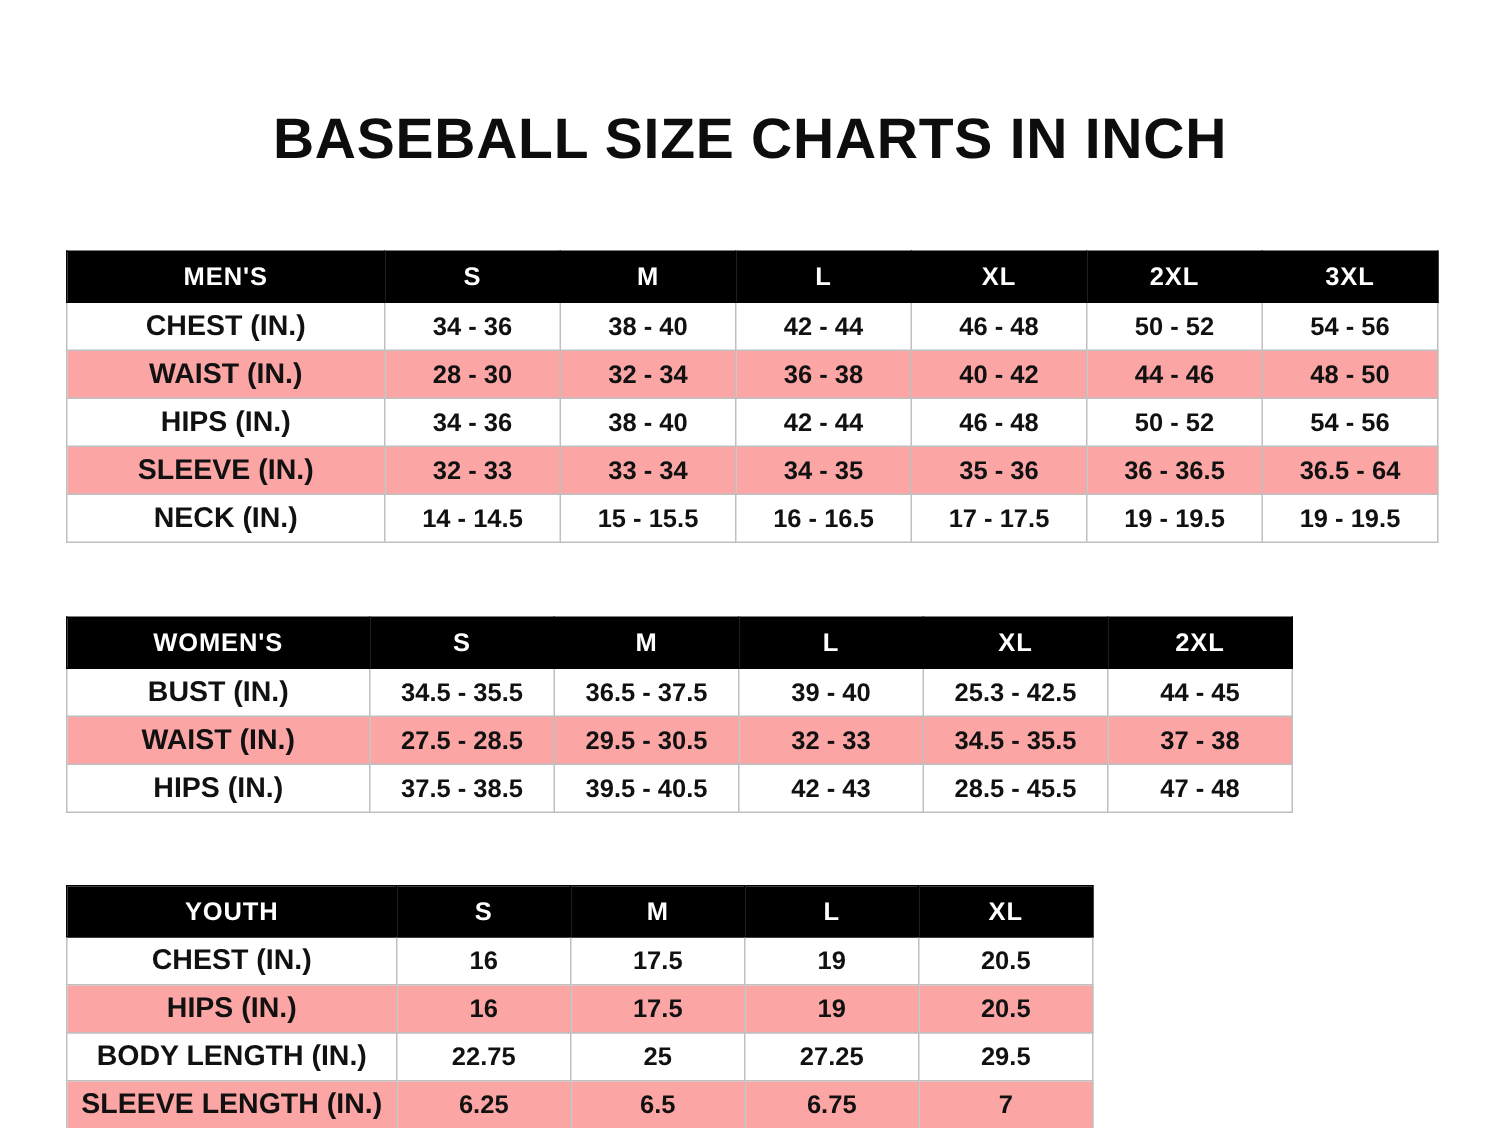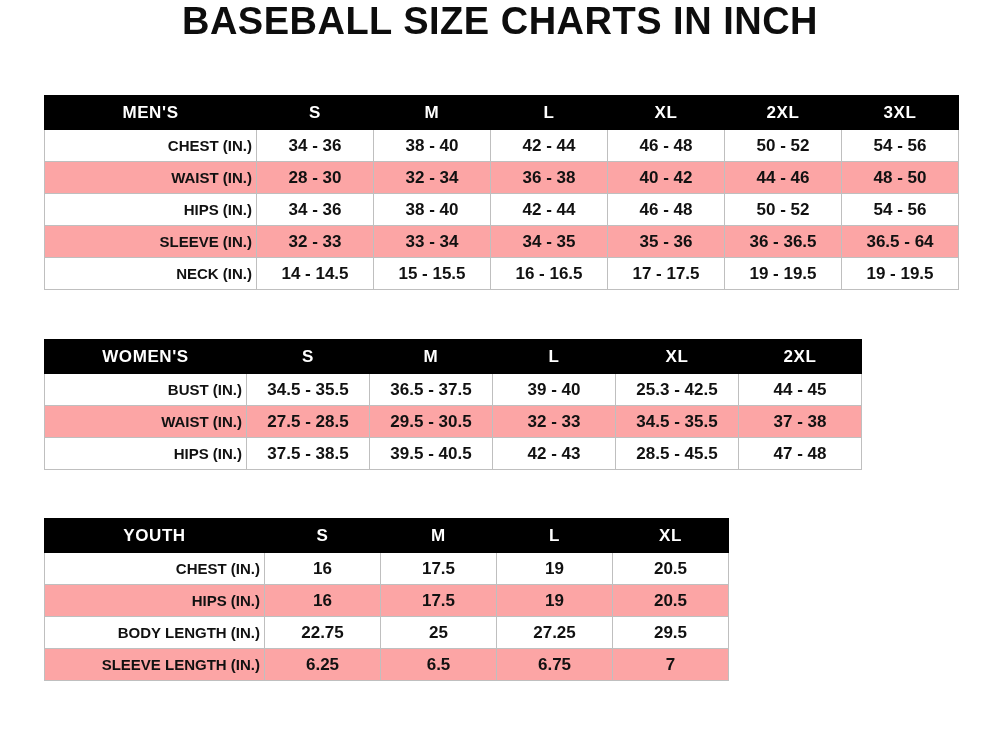--- a/index.html
+++ b/index.html
@@ -22,20 +22,21 @@
     padding: 0;
     position: relative;
   }
   .title {
     text-align: center;
     font-size: 38px;
     font-weight: bold;
     letter-spacing: 0.5px;
     color: #0d0d0d;
     margin: 0;
+    padding-top: 72px;
     font-family: "Liberation Sans", sans-serif;
   }
 
   .tables-wrap {
     margin-top: 52px;
     padding-left: 44px;
   }
 
   table.size-table {
     border-collapse: collapse;
@@ -60,22 +61,22 @@
     font-size: 17px;
     letter-spacing: 0.6px;
   }
   table.size-table thead th.rowlabel-head {
     text-align: center;
   }
   table.size-table tbody tr.alt td {
     background: #fca5a5;
   }
   table.size-table tbody td.rowlabel {
-    text-align: right;
-    font-size: 15px;
+    text-align: center;
+    font-size: 19px;
   }
 
   
   .men-table { width: 912px; }
   .men-table col.c0 { width: 212px; }
   .men-table col.cx { width: 117px; }
 
   .women-table { width: 790px; margin-top: 21px; }
   .women-table col.c0 { width: 202px; }
   .women-table col.cx { width: 123px; }

